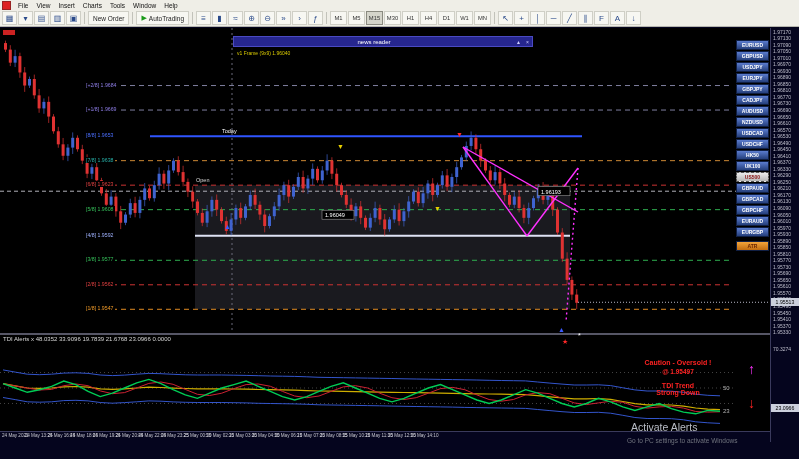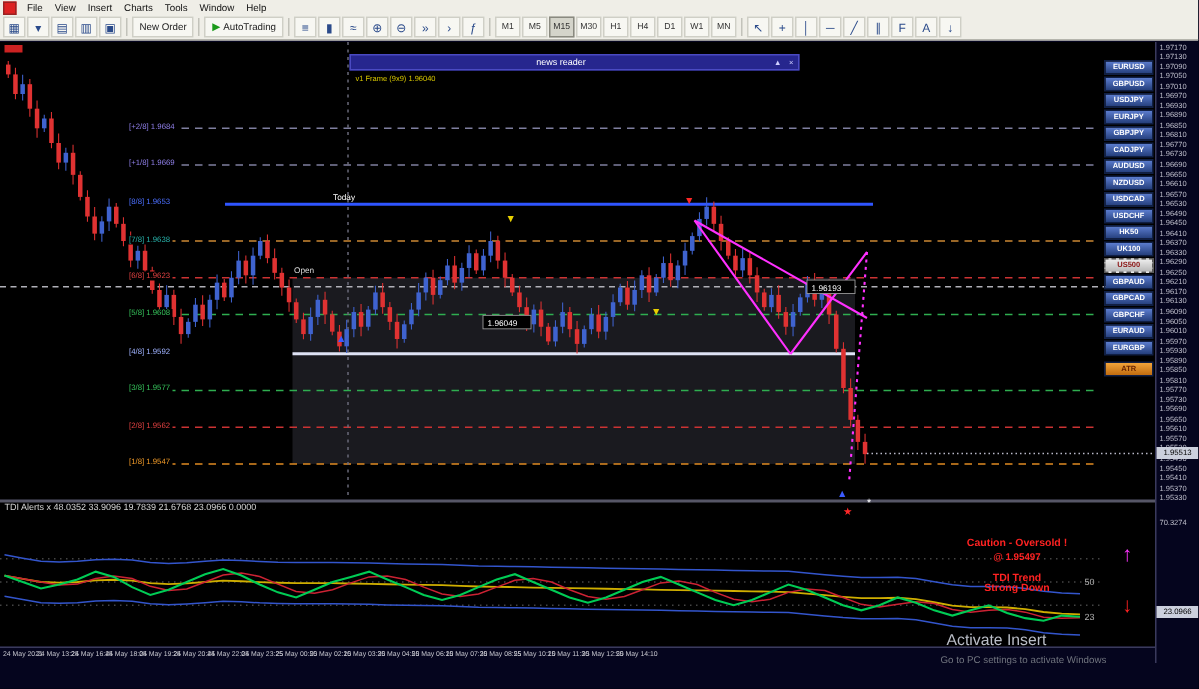--- a/index.html
+++ b/index.html
@@ -532,15 +532,15 @@
       <span class="t-label" style="left: 251.7px;">25 May 04:50</span>
       <span class="t-label" style="left: 274.4px;">25 May 06:10</span>
       <span class="t-label" style="left: 297.1px;">25 May 07:30</span>
       <span class="t-label" style="left: 319.8px;">25 May 08:55</span>
       <span class="t-label" style="left: 342.5px;">25 May 10:10</span>
       <span class="t-label" style="left: 365.2px;">25 May 11:30</span>
       <span class="t-label" style="left: 387.9px;">25 May 12:50</span>
       <span class="t-label" style="left: 410.6px;">25 May 14:10</span>
     </div>
 
-  <div class="wm1">Activate Insert</div>
+  <div class="wm1">Activate Alerts</div>
   <div class="wm2">Go to PC settings to activate Windows</div>
 </div>
 
 </body></html>

